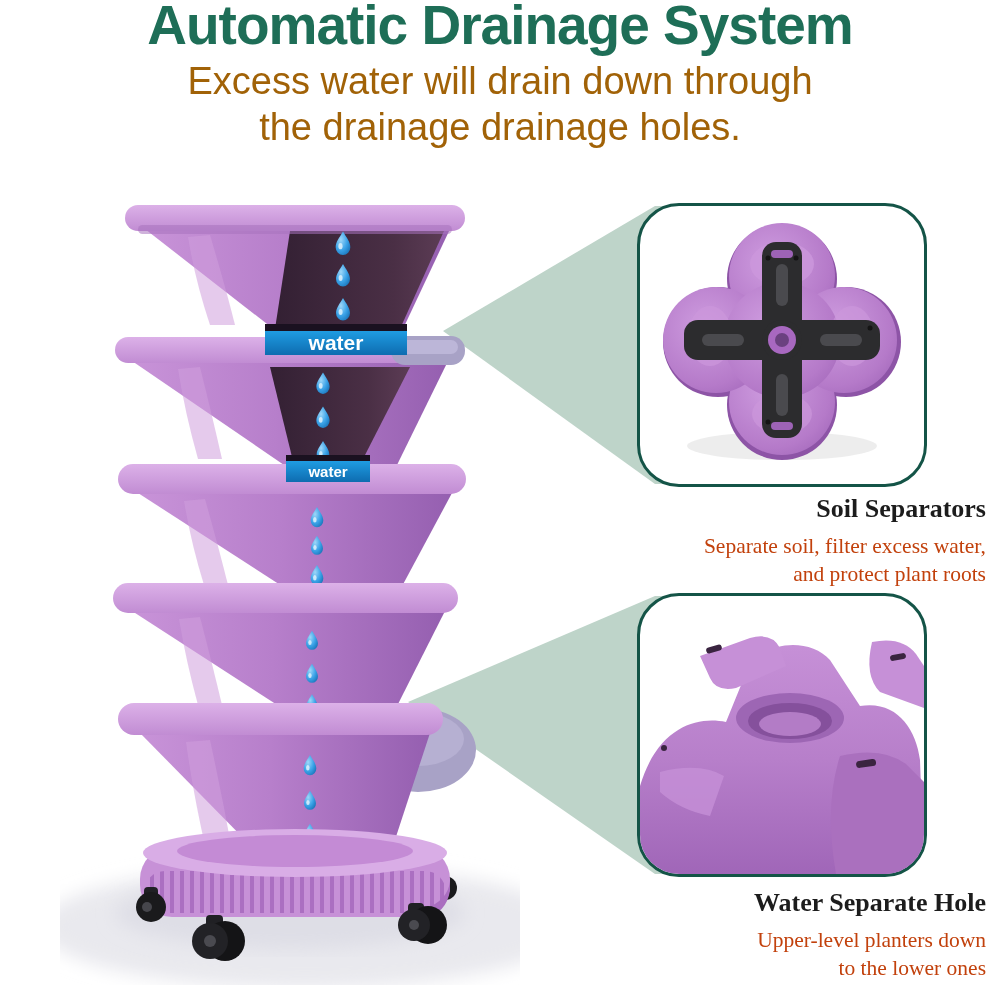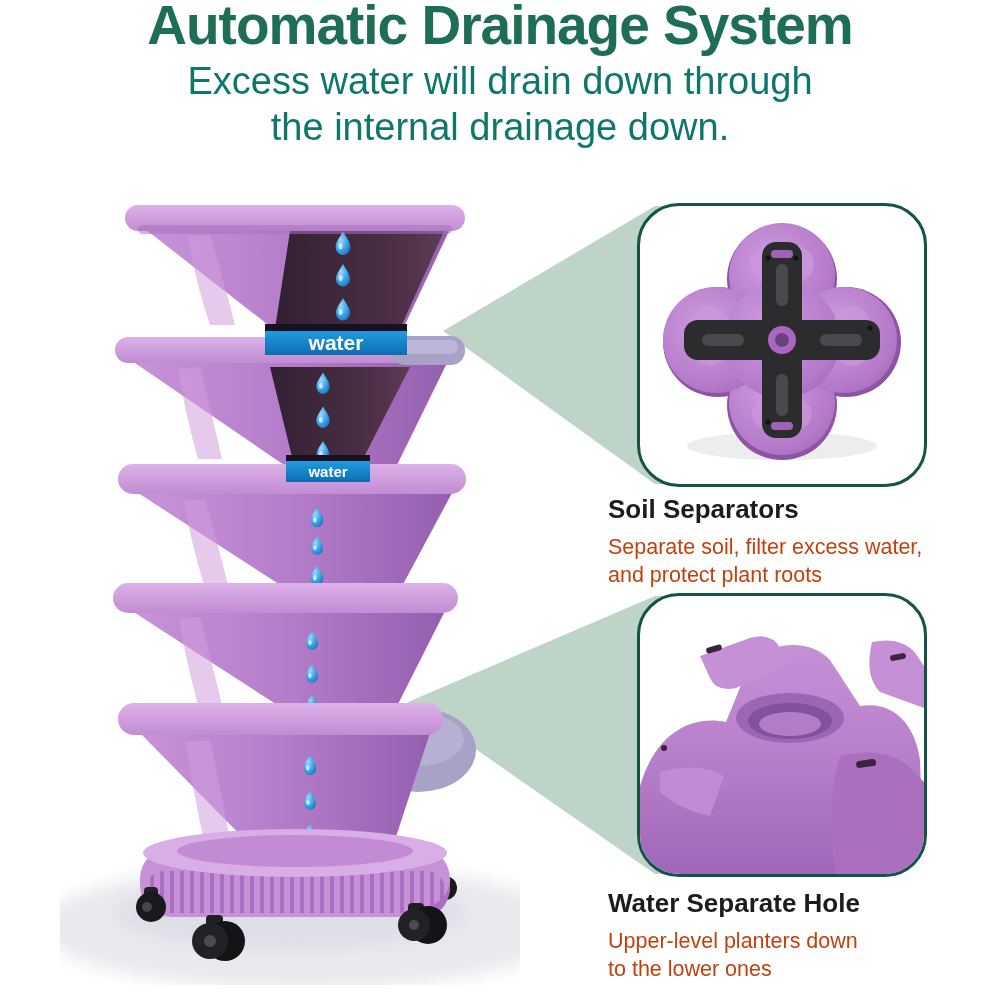--- a/index.html
+++ b/index.html
@@ -2,48 +2,48 @@
 <html><head>
 <meta charset="utf-8">
 <style>
   html,body{margin:0;padding:0;background:#fff;}
   .page{position:relative;width:1000px;height:1000px;background:#ffffff;overflow:hidden;
         font-family:"Liberation Sans", sans-serif;}
   
   .main-title{position:absolute;top:-6px;left:0;width:100%;text-align:center;
     font-size:55px;line-height:62px;font-weight:800;letter-spacing:-1px;color:#1e6e57;}
   .subtitle{position:absolute;top:58px;left:0;width:100%;text-align:center;
-    font-size:38px;line-height:46px;font-weight:400;color:#0f766e;}
+    font-size:38px;line-height:46px;font-weight:400;color:#a16207;}
   
   .wedges{position:absolute;left:0;top:0;width:1000px;height:1000px;z-index:1;}
   .tower{position:absolute;left:60px;top:165px;width:460px;height:820px;z-index:2;}
   
   .callout-card{position:absolute;left:637px;width:290px;height:284px;z-index:3;
     box-sizing:border-box;background:#ffffff;border:3px solid #145447;border-radius:42px;
     overflow:hidden;}
   .card-1{top:203px;}
   .card-2{top:593px;}
   .callout-card svg{display:block;width:100%;height:100%;}
-  .callout-text{position:absolute;left:608px;width:350px;text-align:left;z-index:3;}
+  .callout-text{position:absolute;left:636px;width:350px;text-align:right;z-index:3;font-family:Liberation Serif, serif;}
   .ct-1{top:494px;}
   .ct-2{top:888px;}
   .callout-title{font-size:26px;font-weight:700;color:#1c1c1c;margin-bottom:8px;}
   .callout-desc{font-size:21.5px;line-height:28px;color:#c2410c;}
   
   .band-text{font-family:"Liberation Sans",sans-serif;font-weight:700;fill:#ffffff;}
 </style>
 </head>
 <body>
 
 <div class="page">
 
   <div class="main-title">Automatic Drainage System</div>
   <div class="subtitle">
     <div>Excess water will drain down through</div>
-    <div>the internal drainage down.</div>
+    <div>the drainage drainage holes.</div>
   </div>
 
   <svg class="wedges" viewBox="0 0 1000 1000">
     <polygon points="443,331 655,206 800,206 800,484 655,484" fill="#bed4c9"></polygon>
     <polygon points="408,702 655,596 800,596 800,874 655,874" fill="#bed4c9"></polygon>
   </svg>
 
   <svg class="tower" viewBox="0 0 460 820">
     <defs>
       <linearGradient id="potGrad" x1="0" y1="0" x2="1" y2="0">

